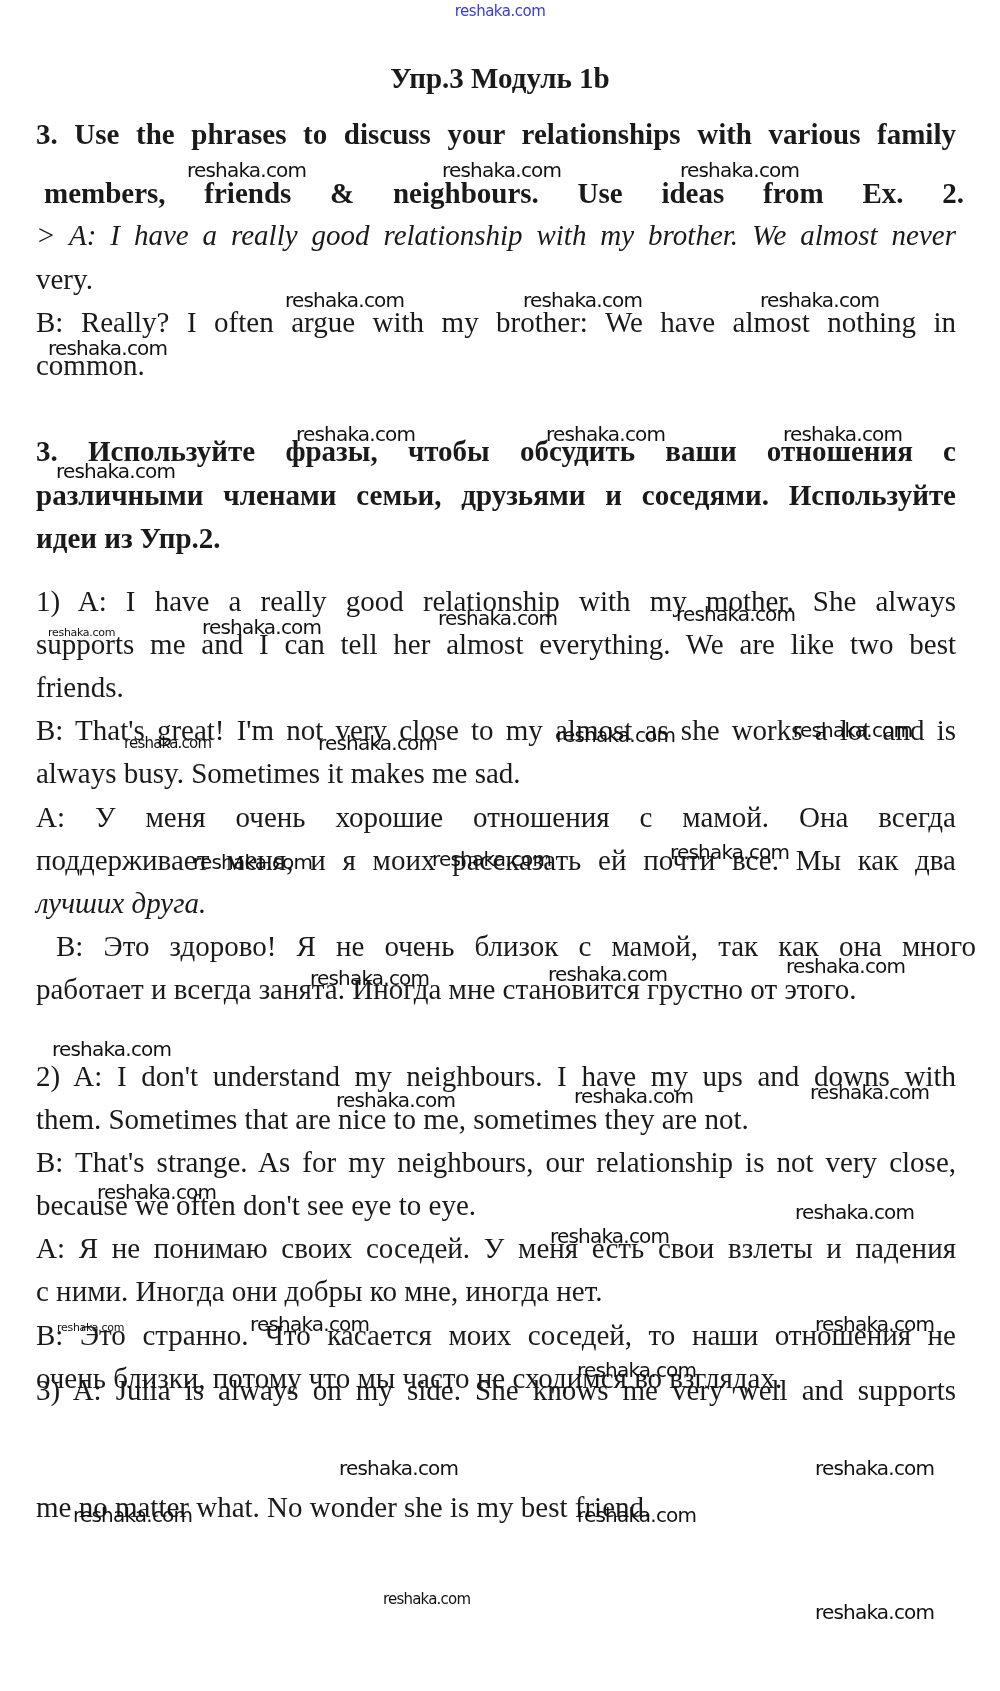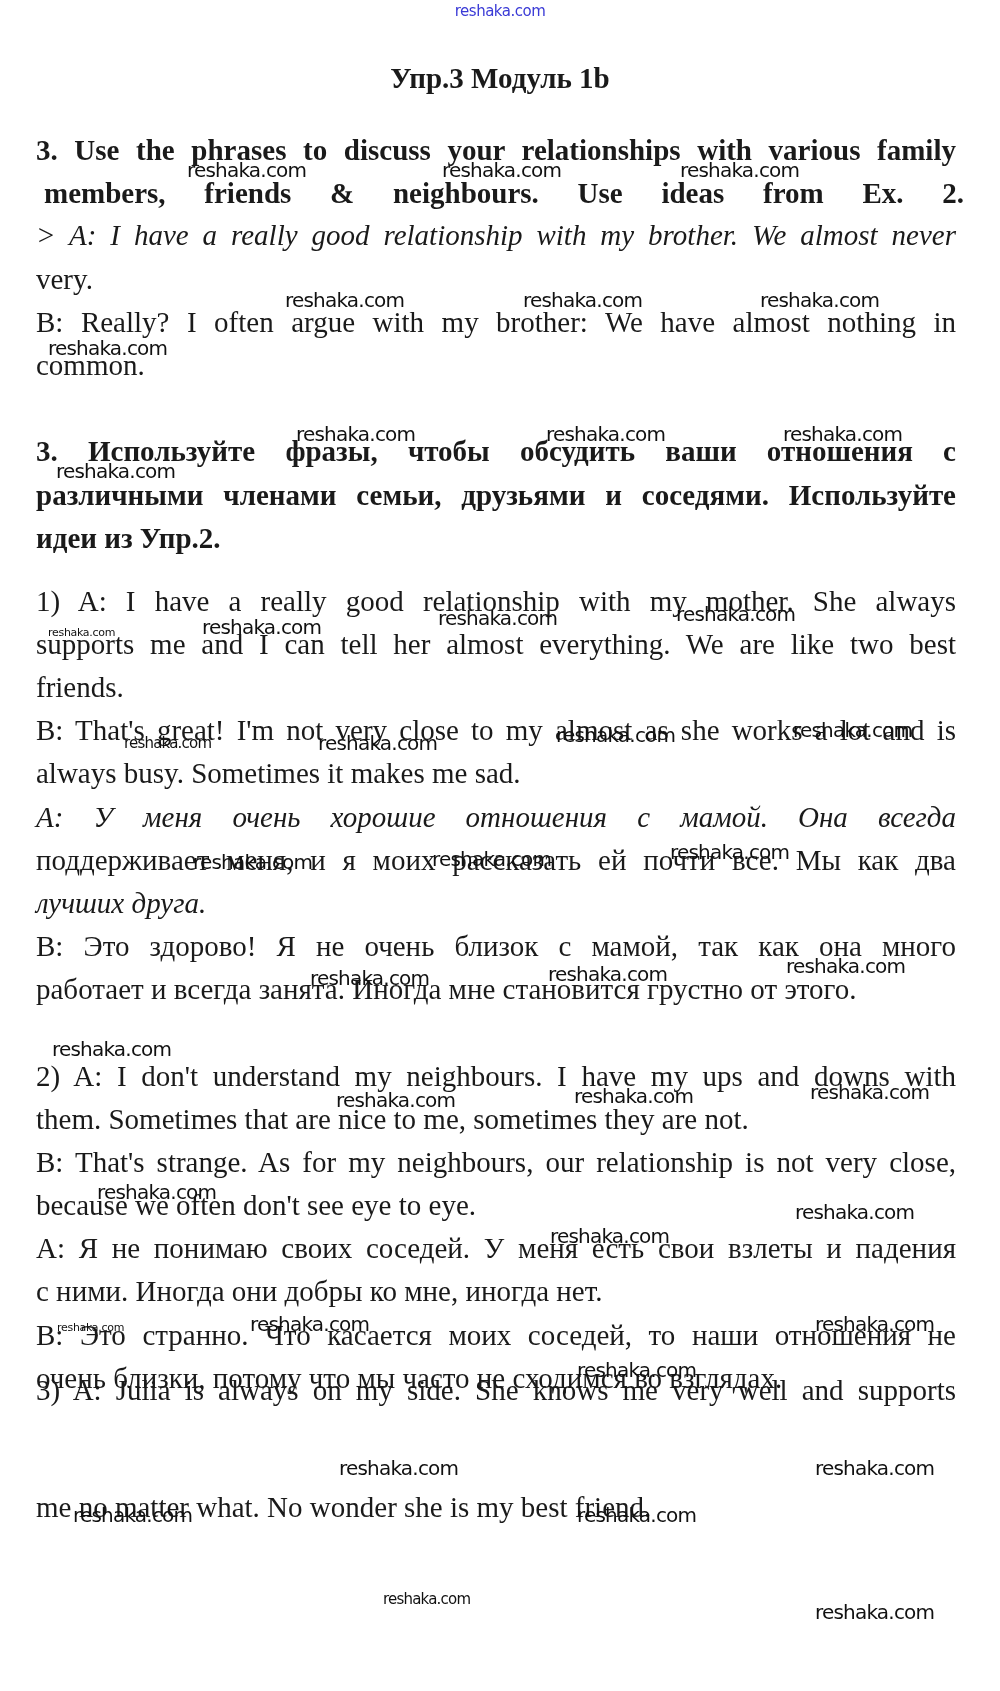--- a/index.html
+++ b/index.html
@@ -21,40 +21,40 @@
   .wm.mid { font-size: 15px; }
 </style>
 </head>
 <body>
 
 <div class="site-mark">reshaka.com</div>
 <div class="title">Упр.3 Модуль 1b</div>
 
 <div class="page" style="top:0;">
 
-  <div class="line bold" style="top:133px;">3. Use the phrases to discuss your relationships with various family</div>
+  <div class="line bold" style="top:117px;">3. Use the phrases to discuss your relationships with various family</div>
   <div class="line bold" style="top:176px;margin-left:8px;">members, friends &amp; neighbours. Use ideas from Ex. 2.</div>
   <div class="line" style="top:218px;font-style:italic;">&gt; A: I have a really good relationship with my brother. We almost never</div>
   <div class="line last" style="top:262px;">very.</div>
   <div class="line" style="top:305px;">B: Really? I often argue with my brother: We have almost nothing in</div>
   <div class="line last" style="top:348px;">common.</div>
 
   <div class="line bold" style="top:434px;">3. Используйте фразы, чтобы обсудить ваши отношения с</div>
   <div class="line bold" style="top:478px;">различными членами семьи, друзьями и соседями. Используйте</div>
   <div class="line bold last" style="top:521px;">идеи из Упр.2.</div>
 
   <div class="line" style="top:584px;"> 1) A: I have a really good relationship with my mother. She always</div>
   <div class="line" style="top:627px;">supports me and I can tell her almost everything. We are like two best</div>
   <div class="line last" style="top:670px;">friends.</div>
   <div class="line" style="top:713px;">B: That's great! I'm not very close to my almost as she works a lot and is</div>
   <div class="line last" style="top:756px;">always busy. Sometimes it makes me sad.</div>
-  <div class="line" style="top:800px;font-style:italic;">A: У меня очень хорошие отношения с мамой. Она всегда</div>
+  <div class="line" style="top:800px;">A: У меня очень хорошие отношения с мамой. Она всегда</div>
   <div class="line" style="top:843px;">поддерживает меня, и я моих рассказать ей почти все. Мы как два</div>
   <div class="line last" style="top:886px;font-style:italic;">лучших друга.</div>
-  <div class="line" style="top:929px;">B: Это здорово! Я не очень близок с мамой, так как она много</div>
+  <div class="line" style="top:929px;margin-left:20px;">B: Это здорово! Я не очень близок с мамой, так как она много</div>
   <div class="line last" style="top:972px;">работает и всегда занята. Иногда мне становится грустно от этого.</div>
 
   <div class="line" style="top:1059px;">2) A: I don't understand my neighbours. I have my ups and downs with</div>
   <div class="line last" style="top:1102px;">them. Sometimes that are nice to me, sometimes they are not.</div>
   <div class="line" style="top:1145px;">B: That's strange. As for my neighbours, our relationship is not very close,</div>
   <div class="line last" style="top:1188px;">because we often don't see eye to eye.</div>
   <div class="line" style="top:1231px;">A: Я не понимаю своих соседей. У меня есть свои взлеты и падения</div>
   <div class="line last" style="top:1274px;">с ними. Иногда они добры ко мне, иногда нет.</div>
   <div class="line" style="top:1318px;">B: Это странно. Что касается моих соседей, то наши отношения не</div>
   <div class="line last" style="top:1361px;">очень близки, потому что мы часто не сходимся во взглядах.</div>

